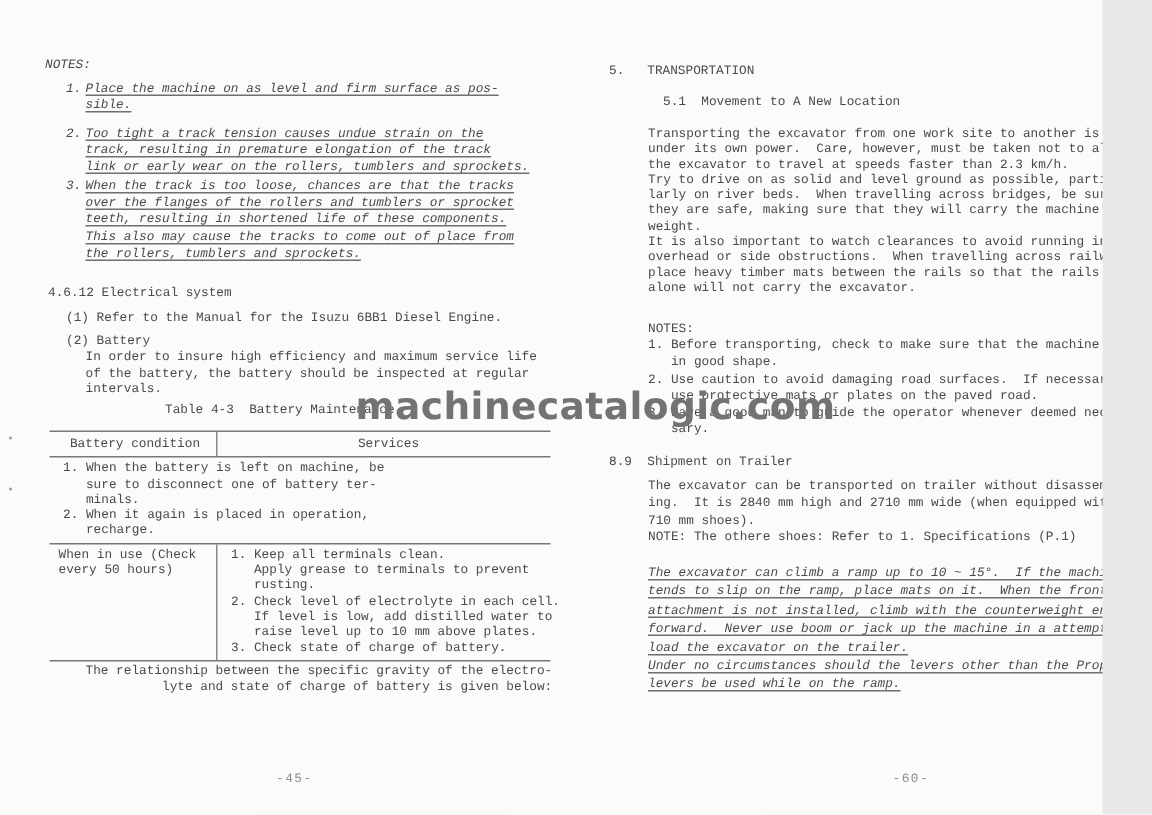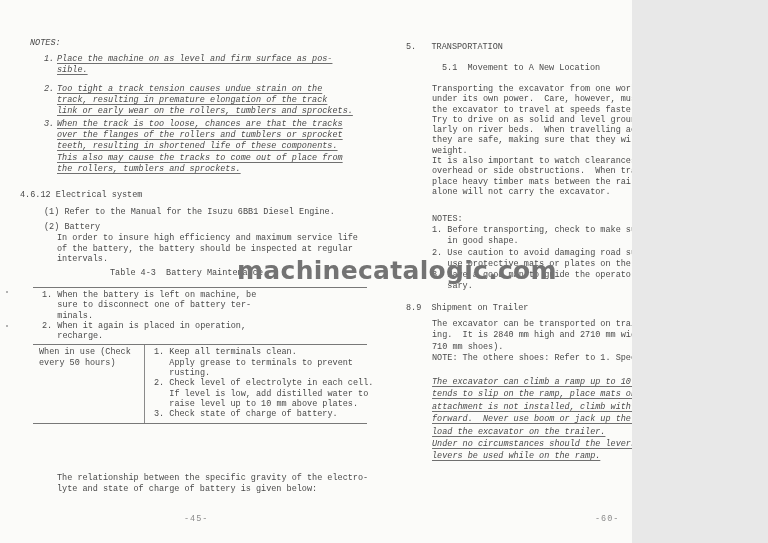--- a/index.html
+++ b/index.html
@@ -1,19 +1,19 @@
 <!DOCTYPE html>
 <html><head>
 <meta charset="utf-8">
 <style>
   html,body{margin:0;padding:0;}
   body{background:#e8e8e8;}
   #scan{
     position:relative;
-    width:632px;height:543px;
+    width:735px;height:543px;
     background:#fbfbf9;
     overflow:hidden;
     font-family:"Liberation Mono", monospace;
     color:#4a4a4a;
   }
   .mono{
     position:absolute;
     font-size:8.5px;
     line-height:10.4px;
     color:#4a4a4a;
@@ -92,51 +92,55 @@
   </div>
   <div class="note-item" style="left:44px;top:119px;">
     <span class="note-num">3.</span>
     <span class="note-text it ul">When the track is too loose, chances are that the tracks
 over the flanges of the rollers and tumblers or sprocket
 teeth, resulting in shortened life of these components.
 This also may cause the tracks to come out of place from
 the rollers, tumblers and sprockets.</span>
   </div>
 
-  <div class="mono" style="left:20px;top:190px;">4.6.12 Electrical system</div>
+  <div class="mono" style="left:32px;top:190px;">4.6.12 Electrical system</div>
   <div class="mono" style="left:44px;top:207px;">(1) Refer to the Manual for the Isuzu 6BB1 Diesel Engine.</div>
   <div class="mono" style="left:44px;top:222px;">(2) Battery</div>
   <div class="mono" style="left:57px;top:233px;line-height:10.6px;">In order to insure high efficiency and maximum service life
 of the battery, the battery should be inspected at regular
 intervals.</div>
 
   <div class="mono" style="left:110px;top:268px;">Table 4-3  Battery Maintenance</div>
 
   <div class="tbl">
+    <div class="tbl-row tbl-hdr">
+      <div class="tbl-c1">Battery condition</div>
+      <div class="tbl-c2">Services</div>
+    </div>
     <div class="tbl-row">
       <div class="tbl-c2">1. When the battery is left on machine, be
    sure to disconnect one of battery ter-
    minals.
 2. When it again is placed in operation,
    recharge.</div>
     </div>
     <div class="tbl-row last">
       <div class="tbl-c1">When in use (Check
 every 50 hours)</div>
       <div class="tbl-c2">1. Keep all terminals clean.
    Apply grease to terminals to prevent
    rusting.
 2. Check level of electrolyte in each cell.
    If level is low, add distilled water to
    raise level up to 10 mm above plates.
 3. Check state of charge of battery.</div>
     </div>
   </div>
 
-  <div class="mono" style="left:57px;top:473px;line-height:10.8px;">The relationship between the specific gravity of the electro-
+  <div class="mono" style="left:57px;top:442px;line-height:10.8px;text-align:right;">The relationship between the specific gravity of the electro-
 lyte and state of charge of battery is given below:</div>
   <div class="pagenum" style="left:184px;top:514px;">-45-</div>
 
   <div class="mono" style="left:406px;top:42px;">5.   TRANSPORTATION</div>
   <div class="mono" style="left:406px;top:63px;padding-left:36px;">5.1  Movement to A New Location</div>
   <div class="mono" style="left:432px;top:84px;line-height:10.3px;">Transporting the excavator from one work site to another is made
 under its own power.  Care, however, must be taken not to allow
 the excavator to travel at speeds faster than 2.3 km/h.
 Try to drive on as solid and level ground as possible, particu-
 larly on river beds.  When travelling across bridges, be sure

